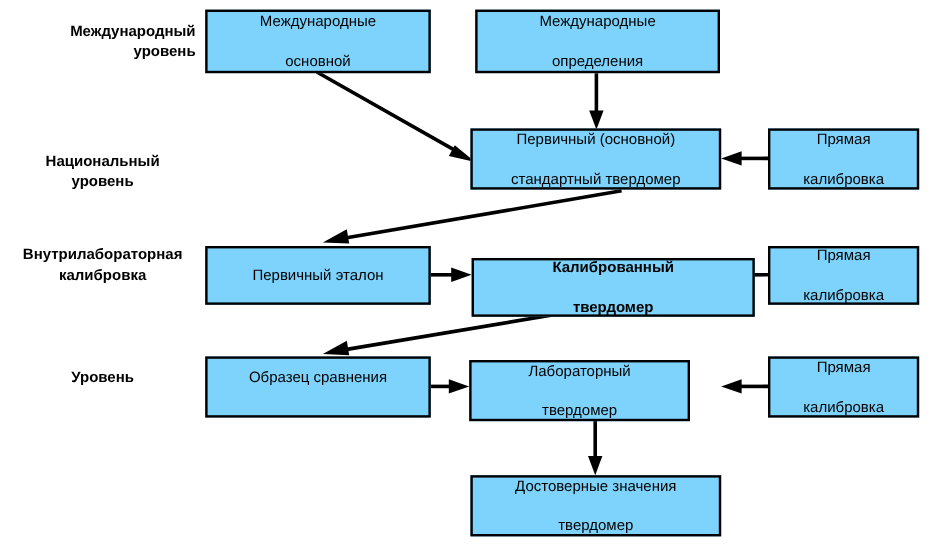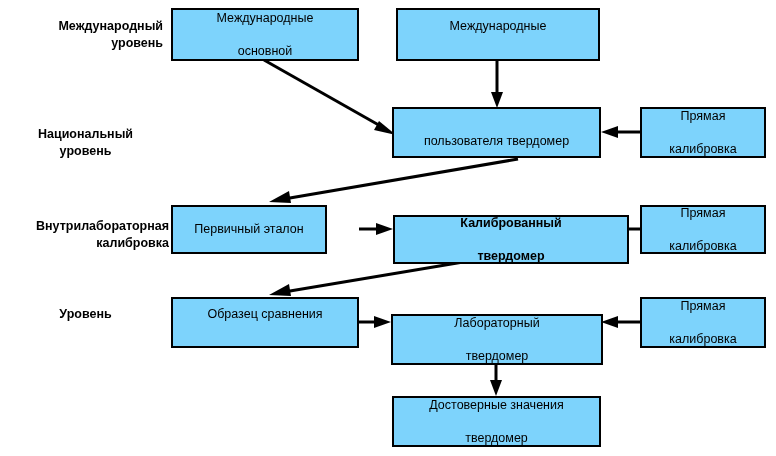--- a/index.html
+++ b/index.html
@@ -124,57 +124,58 @@
   <div class="level-label" style="left:8px; top:18px; width:155px;text-align:right;">
     <div>Международный</div>
     <div>уровень</div>
   </div>
 
   <div class="level-label" style="left:8px; top:126px; width:155px;">
     <div>Национальный</div>
     <div>уровень</div>
   </div>
 
-  <div class="level-label" style="left:2px; top:218px; width:167px;text-align:right;">
+  <div class="level-label" style="left:2px; top:204px; width:167px;">
     <div>Внутрилабораторная</div>
     <div>калибровка</div>
   </div>
 
   <div class="level-label" style="left:8px; top:306px; width:155px;">
     <div>Уровень</div>
   </div>
 
   <div class="node" style="left:171px; top:8px; width:188px; height:53px;">
     <span>
       <span>Международные</span><br>
       <span>основной</span>
     </span>
   </div>
 
   <div class="node" style="left:396px; top:8px; width:204px; height:53px;">
     <span>
       <span>Международные</span><br>
+      <span>определения</span>
     </span>
   </div>
 
   <div class="node" style="left:392px; top:107px; width:209px; height:51px;">
     <span>
-      <br>
-      <span>пользователя твердомер</span>
+      <span>Первичный (основной)</span><br>
+      <span>стандартный твердомер</span>
     </span>
   </div>
 
   <div class="node" style="left:640px; top:107px; width:126px; height:51px;">
     <span>
       <span>Прямая</span><br>
       <span>калибровка</span>
     </span>
   </div>
 
-  <div class="node" style="left:171px; top:205px; width:156px; height:49px;">
+  <div class="node" style="left:171px; top:205px; width:188px; height:49px;">
     <span>
       <span>Первичный эталон</span>
     </span>
   </div>
 
   <div class="node" style="left:393px; top:215px; width:236px; height:49px;font-weight:bold;">
     <span>
       <span>Калиброванный</span><br>
       <span>твердомер</span>
     </span>
@@ -186,21 +187,21 @@
       <span>калибровка</span>
     </span>
   </div>
 
   <div class="node" style="left:171px; top:297px; width:188px; height:51px;align-items:center;">
     <span>
       <span>Образец сравнения</span><br>
     </span>
   </div>
 
-  <div class="node" style="left:391px; top:314px; width:212px; height:51px;">
+  <div class="node" style="left:391px; top:300px; width:184px; height:51px;">
     <span>
       <span>Лабораторный</span><br>
       <span>твердомер</span>
     </span>
   </div>
 
   <div class="node" style="left:640px; top:297px; width:126px; height:51px;">
     <span>
       <span>Прямая</span><br>
       <span>калибровка</span>

